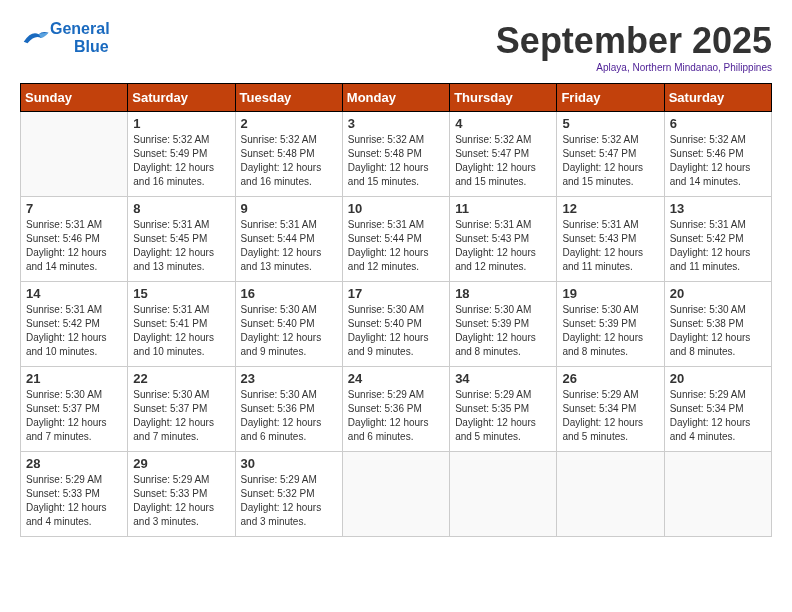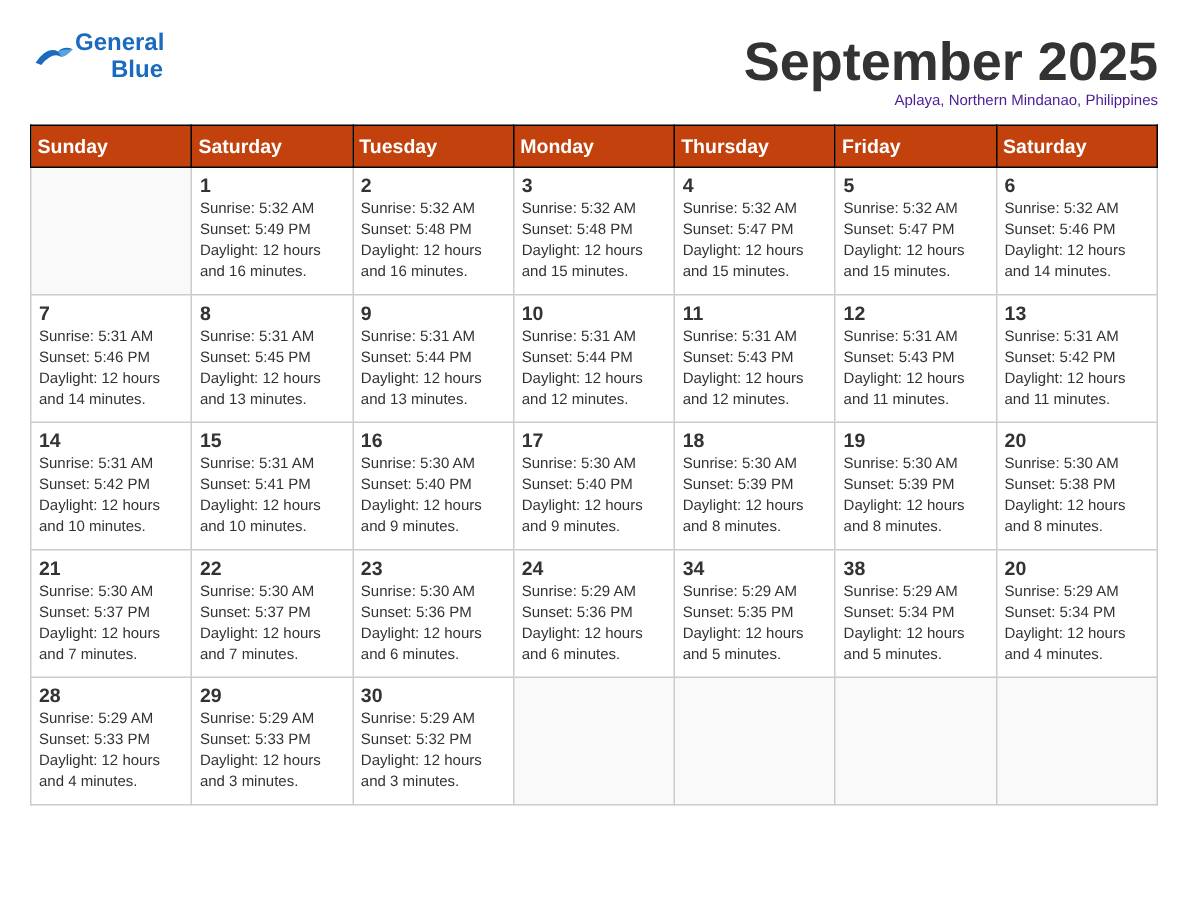--- a/index.html
+++ b/index.html
@@ -285,21 +285,21 @@
 and 6 minutes.</div>
         </td>
         <td>
           <div class="day-num">34</div>
           <div class="day-info" style="white-space: pre-line;">Sunrise: 5:29 AM
 Sunset: 5:35 PM
 Daylight: 12 hours
 and 5 minutes.</div>
         </td>
         <td>
-          <div class="day-num">38</div>
+          <div class="day-num">26</div>
           <div class="day-info" style="white-space: pre-line;">Sunrise: 5:29 AM
 Sunset: 5:34 PM
 Daylight: 12 hours
 and 5 minutes.</div>
         </td>
         <td>
           <div class="day-num">20</div>
           <div class="day-info" style="white-space: pre-line;">Sunrise: 5:29 AM
 Sunset: 5:34 PM
 Daylight: 12 hours

